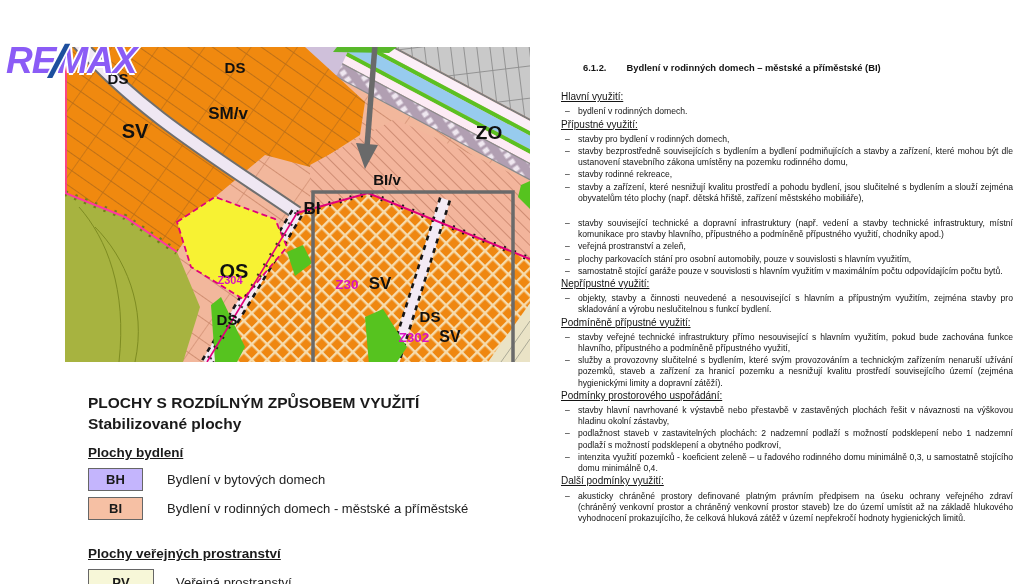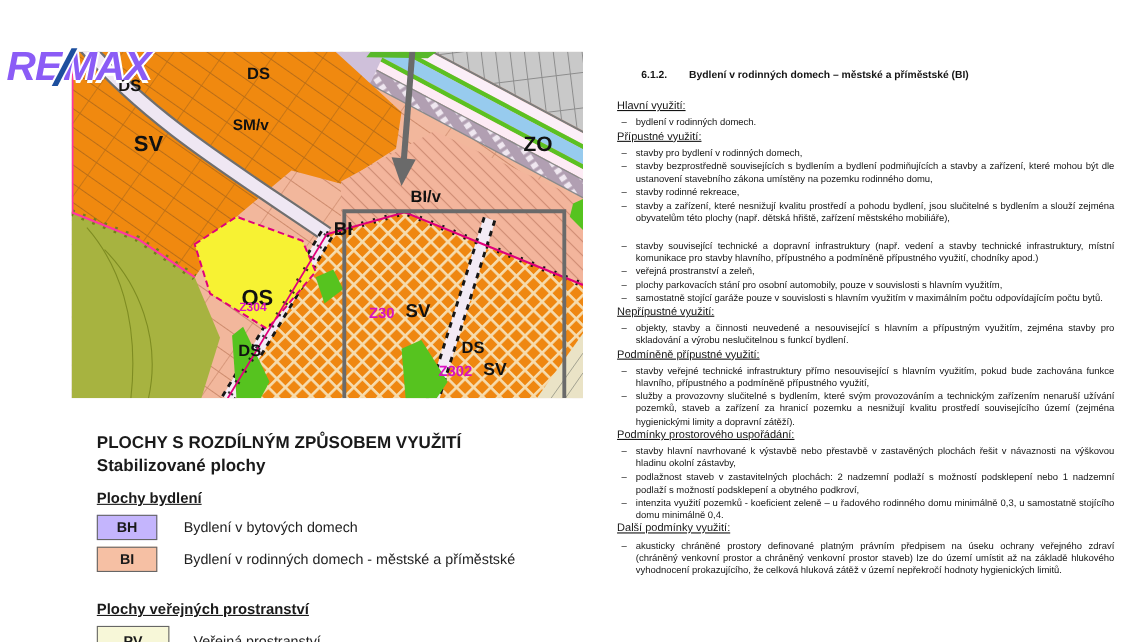--- a/index.html
+++ b/index.html
@@ -144,21 +144,21 @@
     <path d="M1,0 L1,146" stroke="#ff37a0" stroke-width="1.6"></path>
 
     <path d="M248,315 L248,145 L448,145 L448,315" fill="none" stroke="#6a6a6a" stroke-width="3.5"></path>
 
     <path d="M310,-2 L302,100" stroke="#6a6a6a" stroke-width="5.5" fill="none"></path>
     <polygon points="291,96 313,98 300,122" fill="#6a6a6a"></polygon>
   </svg>
 
   <span class="map-label" style="left:53px;top:31px;font-size:15px;">DS</span>
   <span class="map-label" style="left:170px;top:20px;font-size:15px;">DS</span>
-  <span class="map-label" style="left:163px;top:66px;font-size:14px;">SM/v</span>
+  <span class="map-label" style="left:163px;top:66px;font-size:17px;">SM/v</span>
   <span class="map-label" style="left:70px;top:84px;font-size:20px;">SV</span>
   <span class="map-label" style="left:424px;top:85px;font-size:19px;">ZO</span>
   <span class="map-label" style="left:322px;top:132px;font-size:15px;">BI/v</span>
   <span class="map-label" style="left:247px;top:161px;font-size:17px;">BI</span>
   <span class="map-label" style="left:169px;top:224px;font-size:20px;text-align:center;">OS</span>
   <span class="map-label magenta" style="left:165px;top:233px;font-size:11px;">Z304</span>
   <span class="map-label" style="left:162px;top:272px;font-size:15px;">DS</span>
   <span class="map-label magenta" style="left:282px;top:238px;font-size:13.5px;">Z30</span>
   <span class="map-label" style="left:315px;top:236px;font-size:17px;">SV</span>
   <span class="map-label" style="left:365px;top:269px;font-size:15px;">DS</span>

